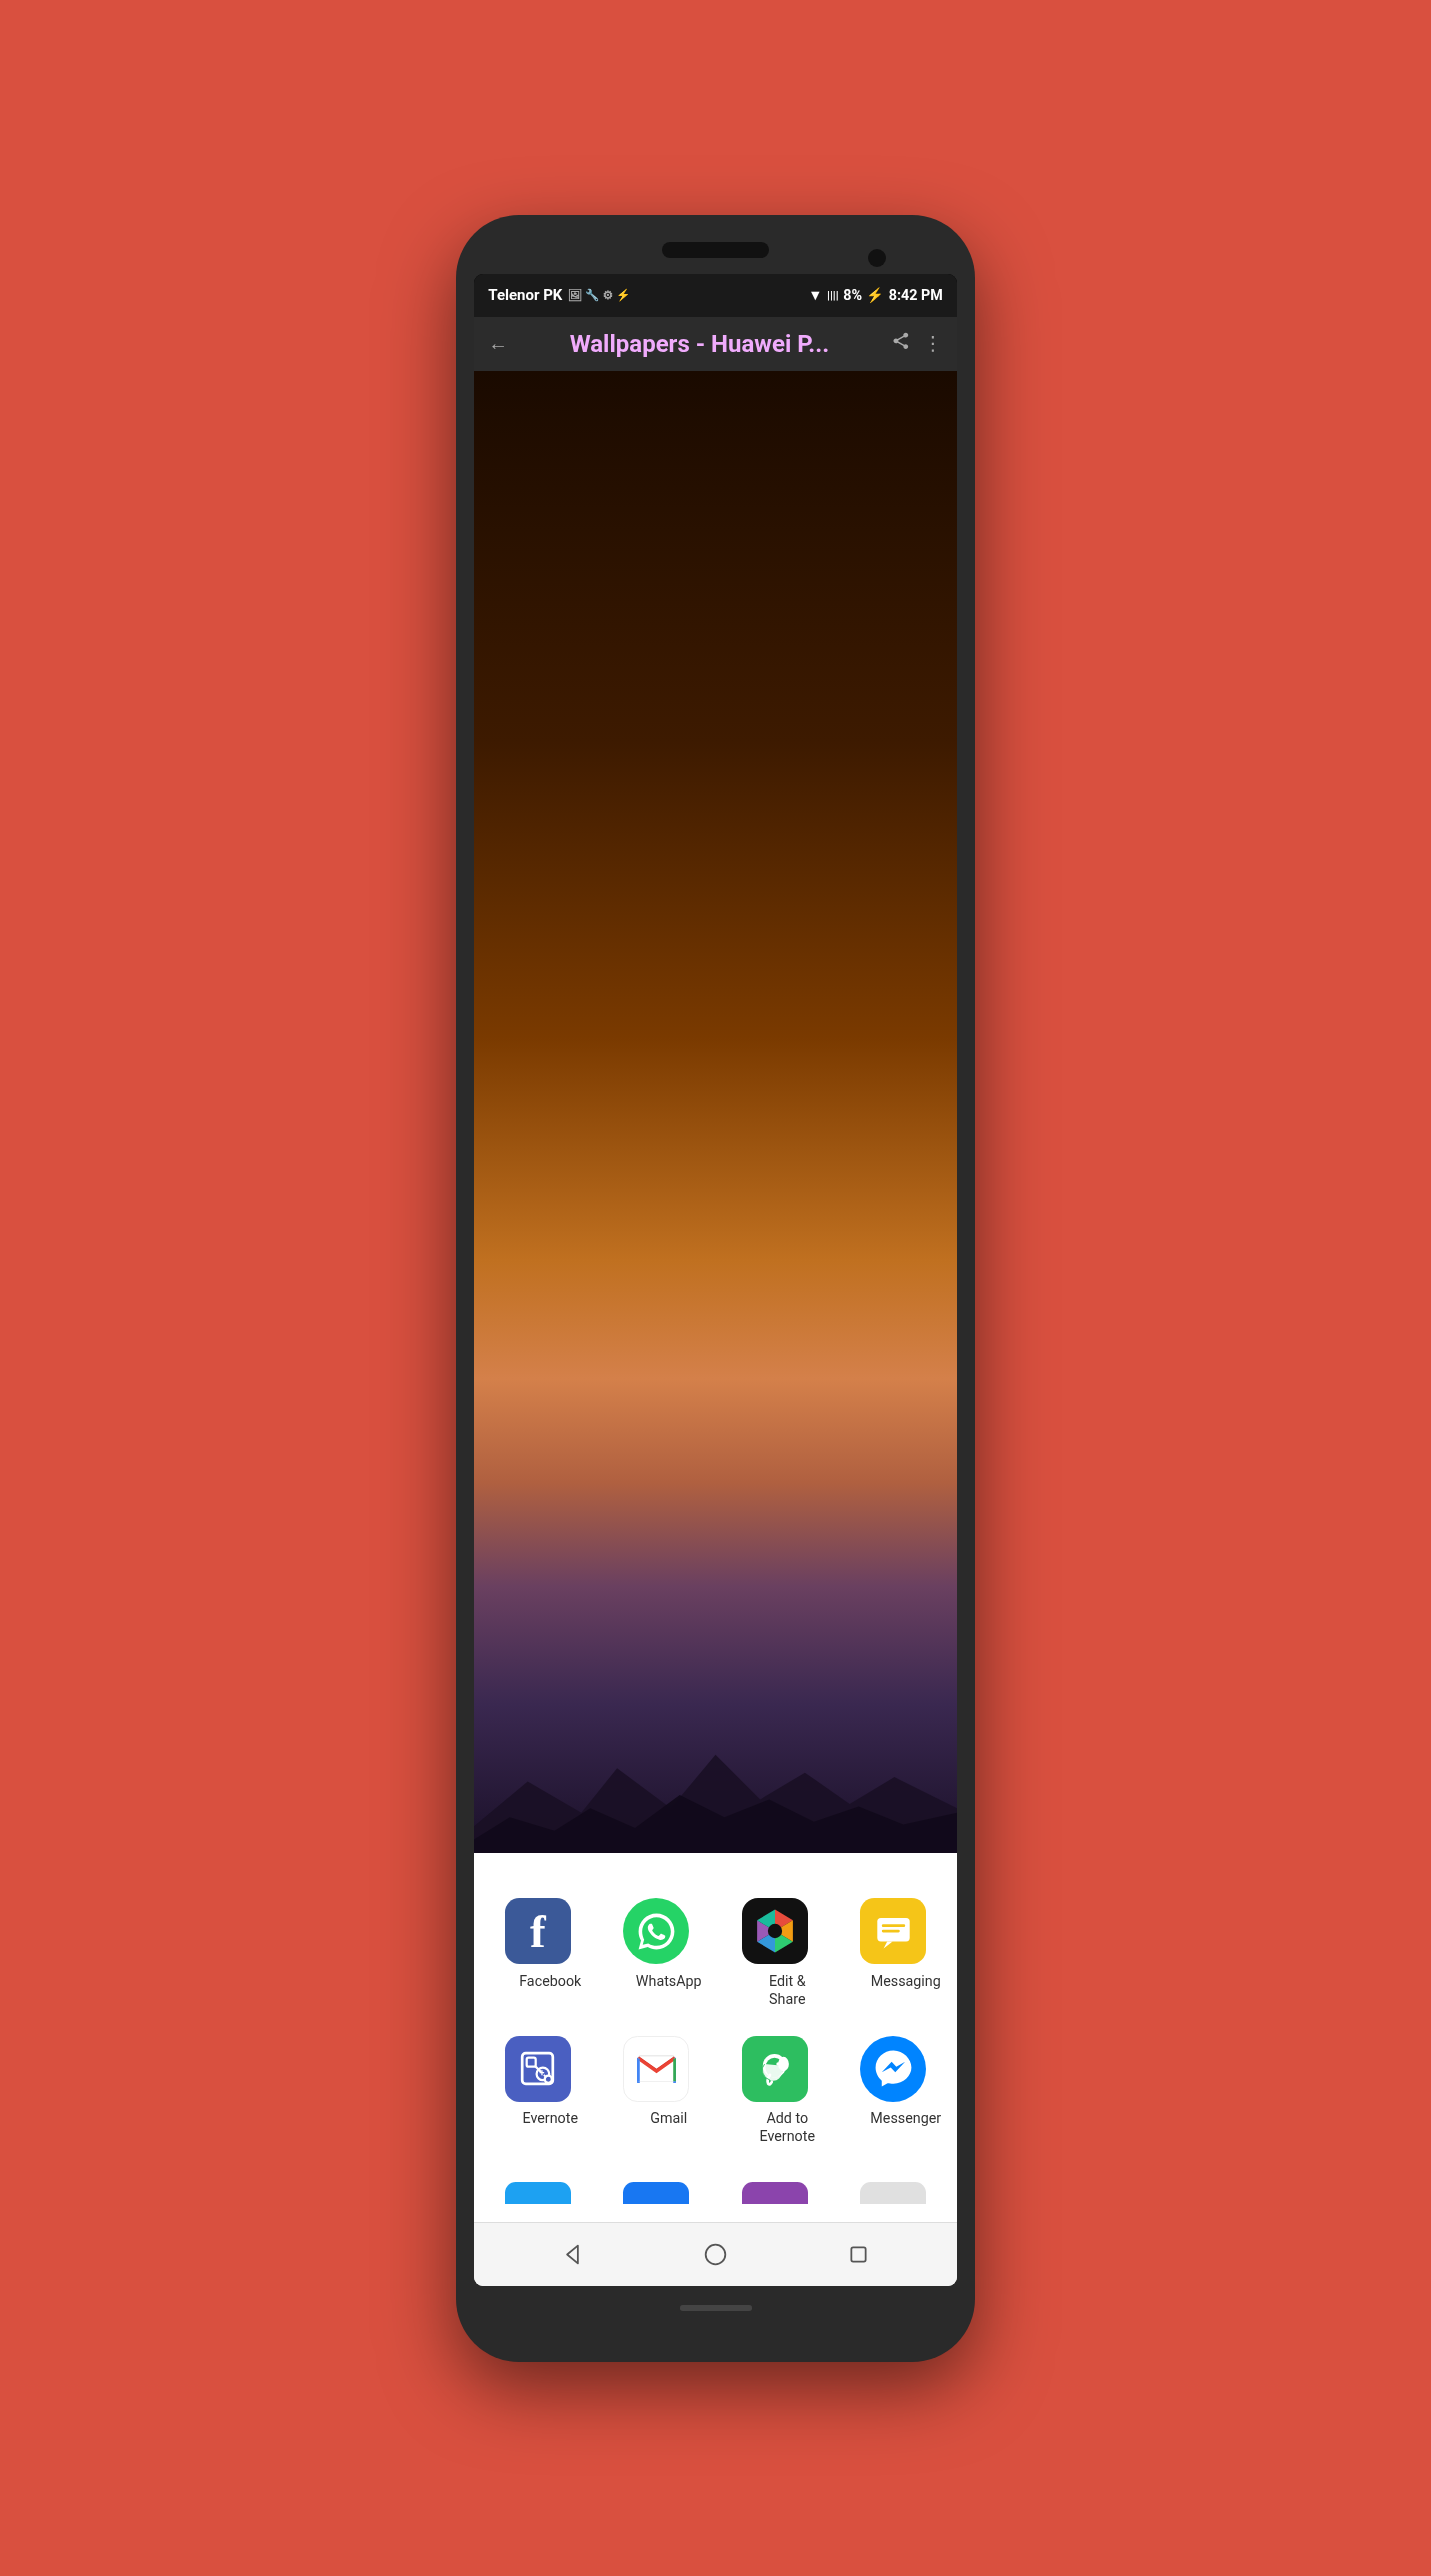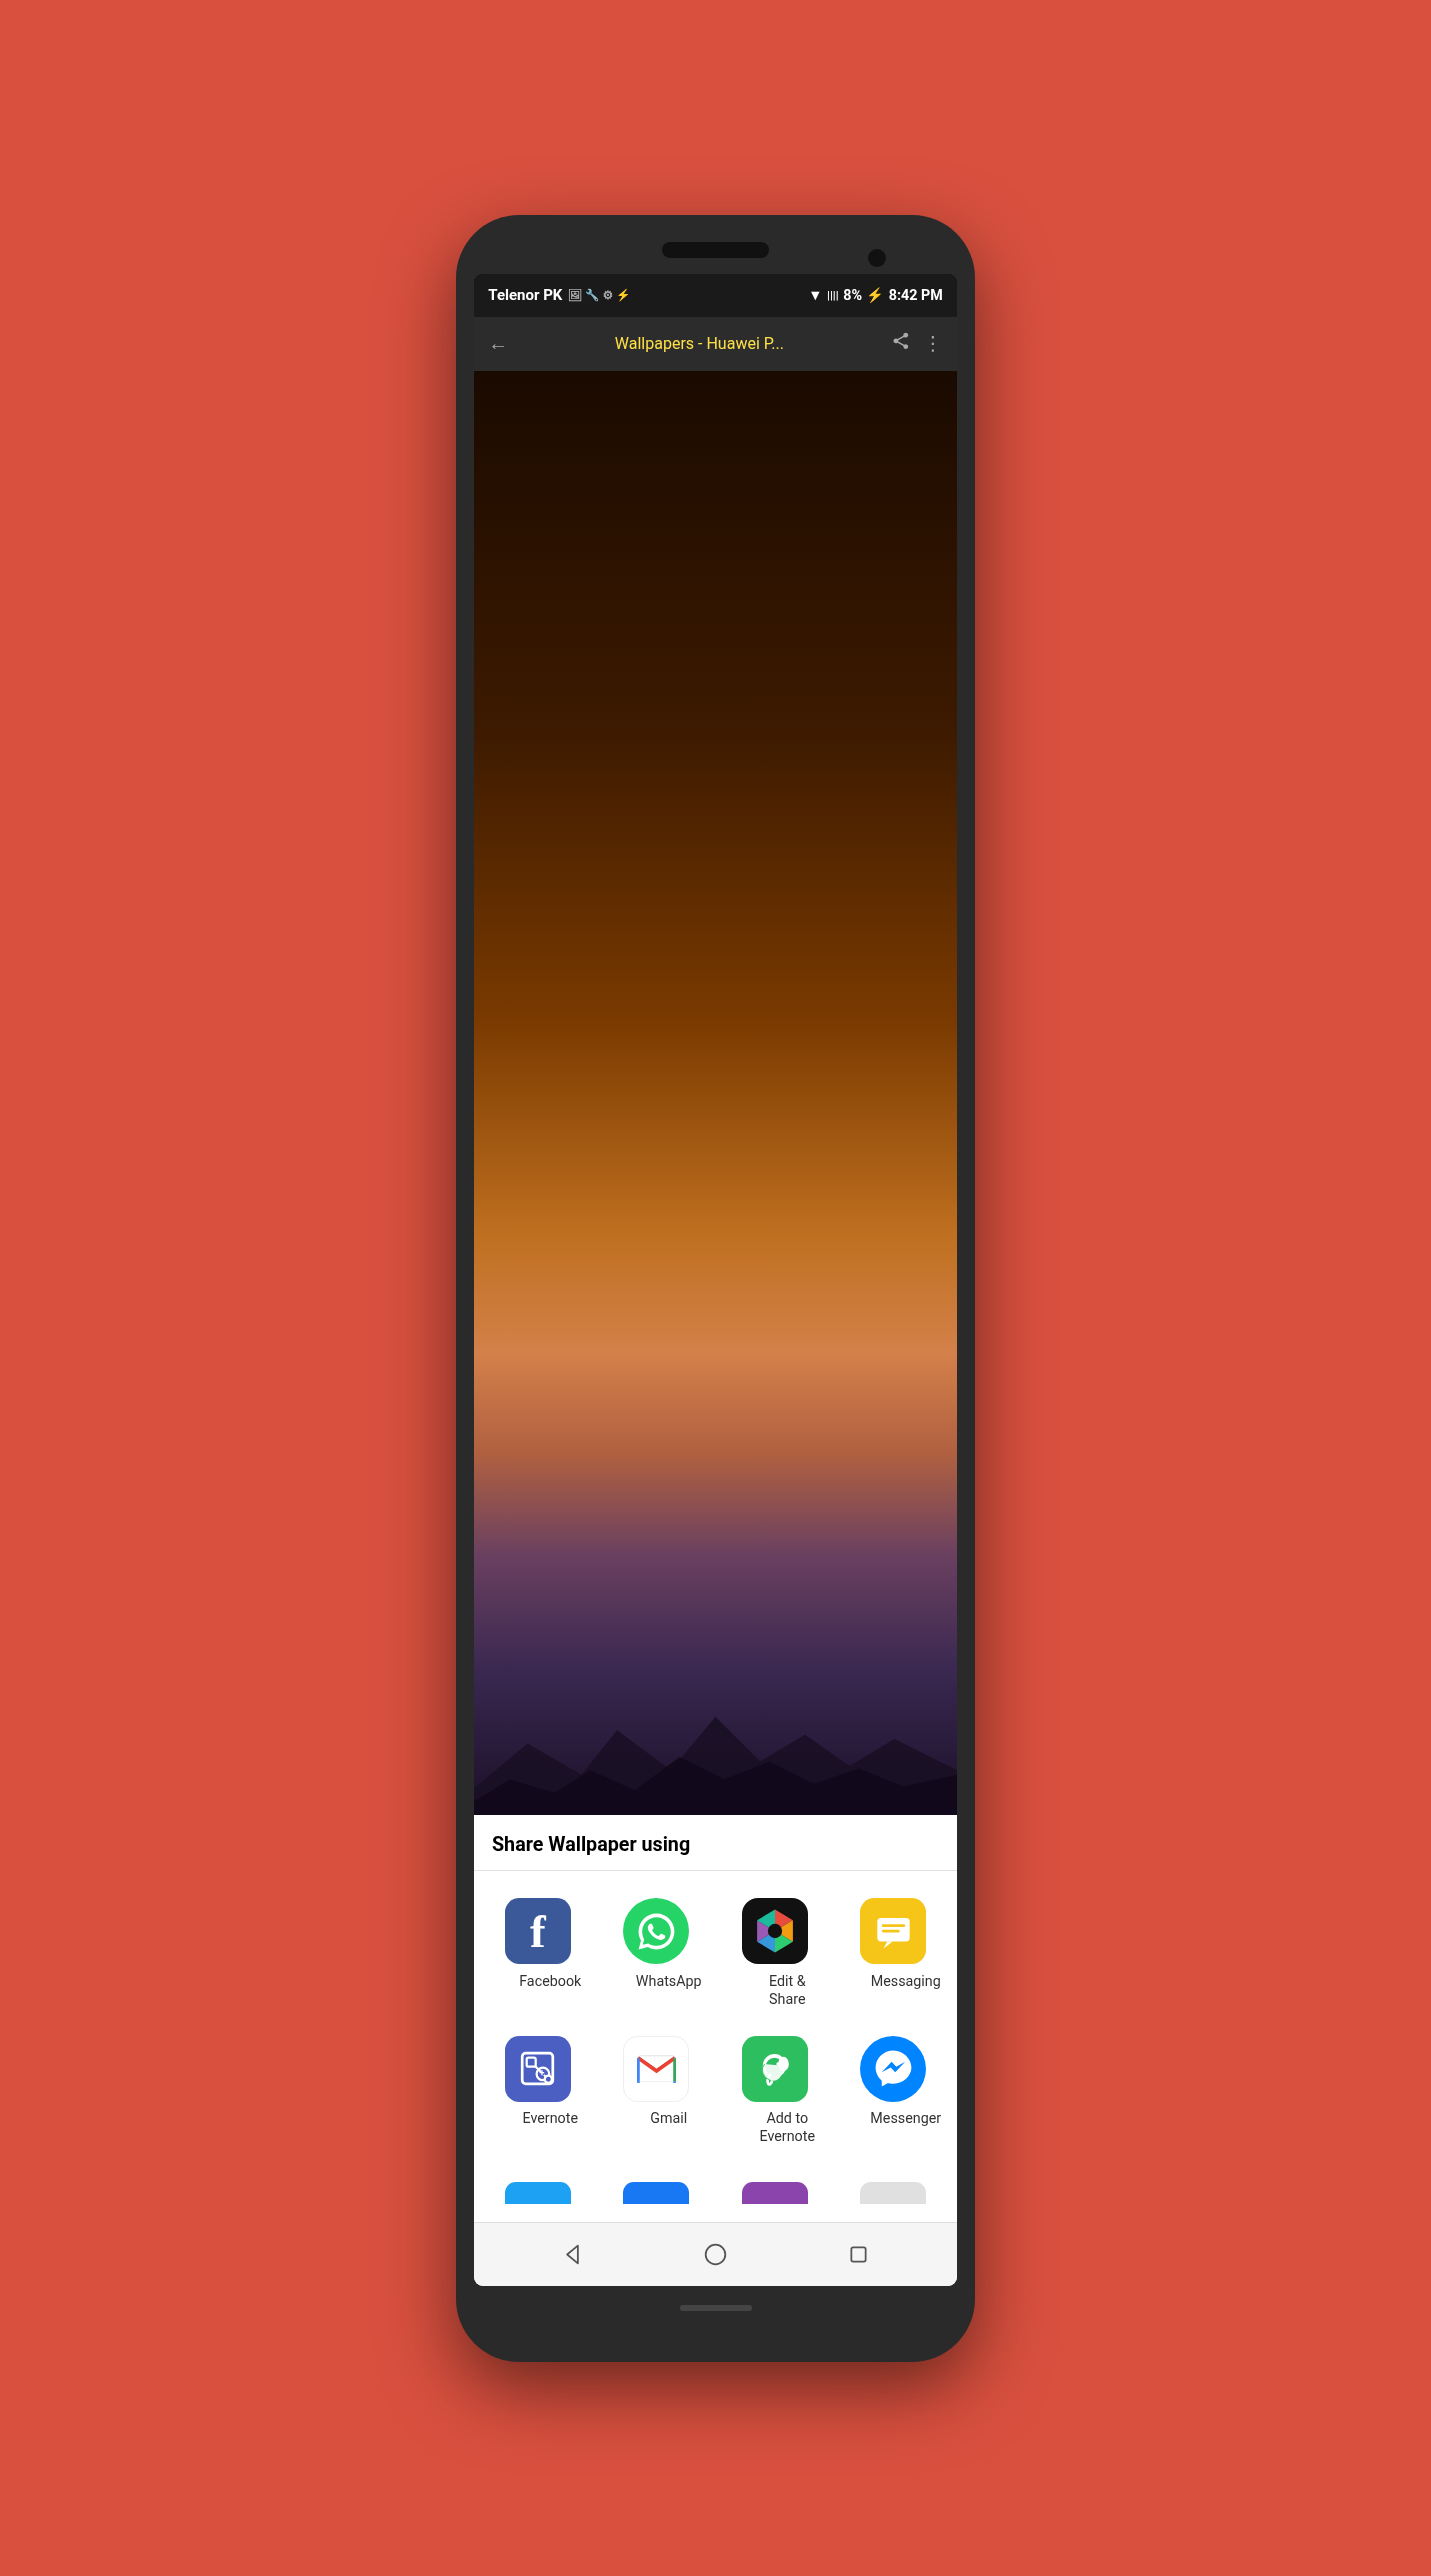--- a/index.html
+++ b/index.html
@@ -93,23 +93,23 @@
       height: 54px;
     }
 
     .toolbar-back {
       font-size: 19.7px;
       color: #aaa;
     }
 
     .toolbar-title {
       flex: 1;
-      color: #fde047;
-      font-size: 16px;
-      font-weight: 400;
+      color: #f0abfc;
+      font-size: 24px;
+      font-weight: 700;
       text-align: center;
     }
 
     .toolbar-actions {
       display: flex;
       gap: 12.5px;
       align-items: center;
     }
 
     .toolbar-icon {
@@ -343,21 +343,20 @@
     </div>
 
     <div class="wallpaper-area">
       <svg class="mountains" viewBox="0 0 540 140" preserveAspectRatio="none">
         <polygon points="0,140 0,110 60,60 120,95 160,45 220,90 270,30 320,80 370,50 420,85 470,55 540,90 540,140" fill="#1a1025" opacity="0.9"></polygon>
         <polygon points="0,140 0,125 40,100 90,115 130,90 180,112 230,75 280,100 330,80 380,105 430,88 480,108 540,95 540,140" fill="#110a1a" opacity="0.95"></polygon>
       </svg>
     </div>
 
     <div class="share-sheet">
-      <div class="share-title">Share Wallpaper using</div>
 
       <div class="apps-grid">
 
         <div class="app-item">
           <div class="app-icon icon-facebook">
             <span style="font-family: serif; font-size:47px; font-weight:900; color:#fff; line-height:1;">f</span>
           </div>
           <span class="app-label">Facebook</span>
         </div>
 

